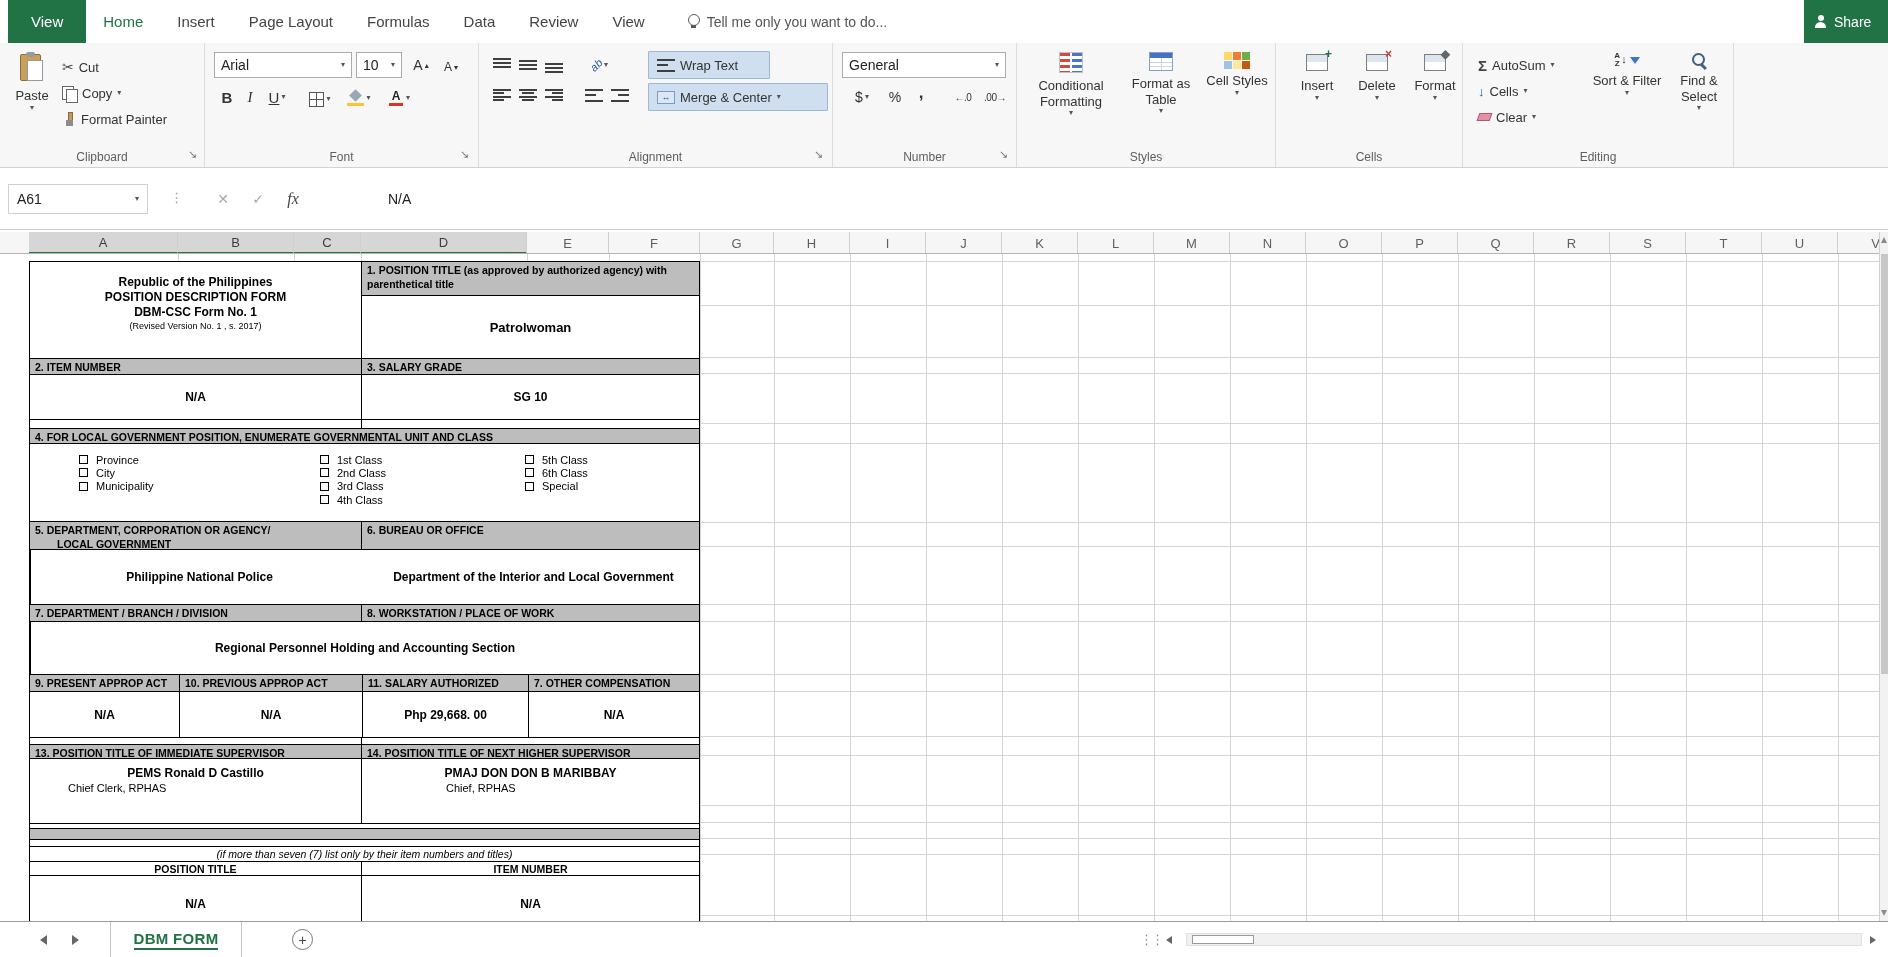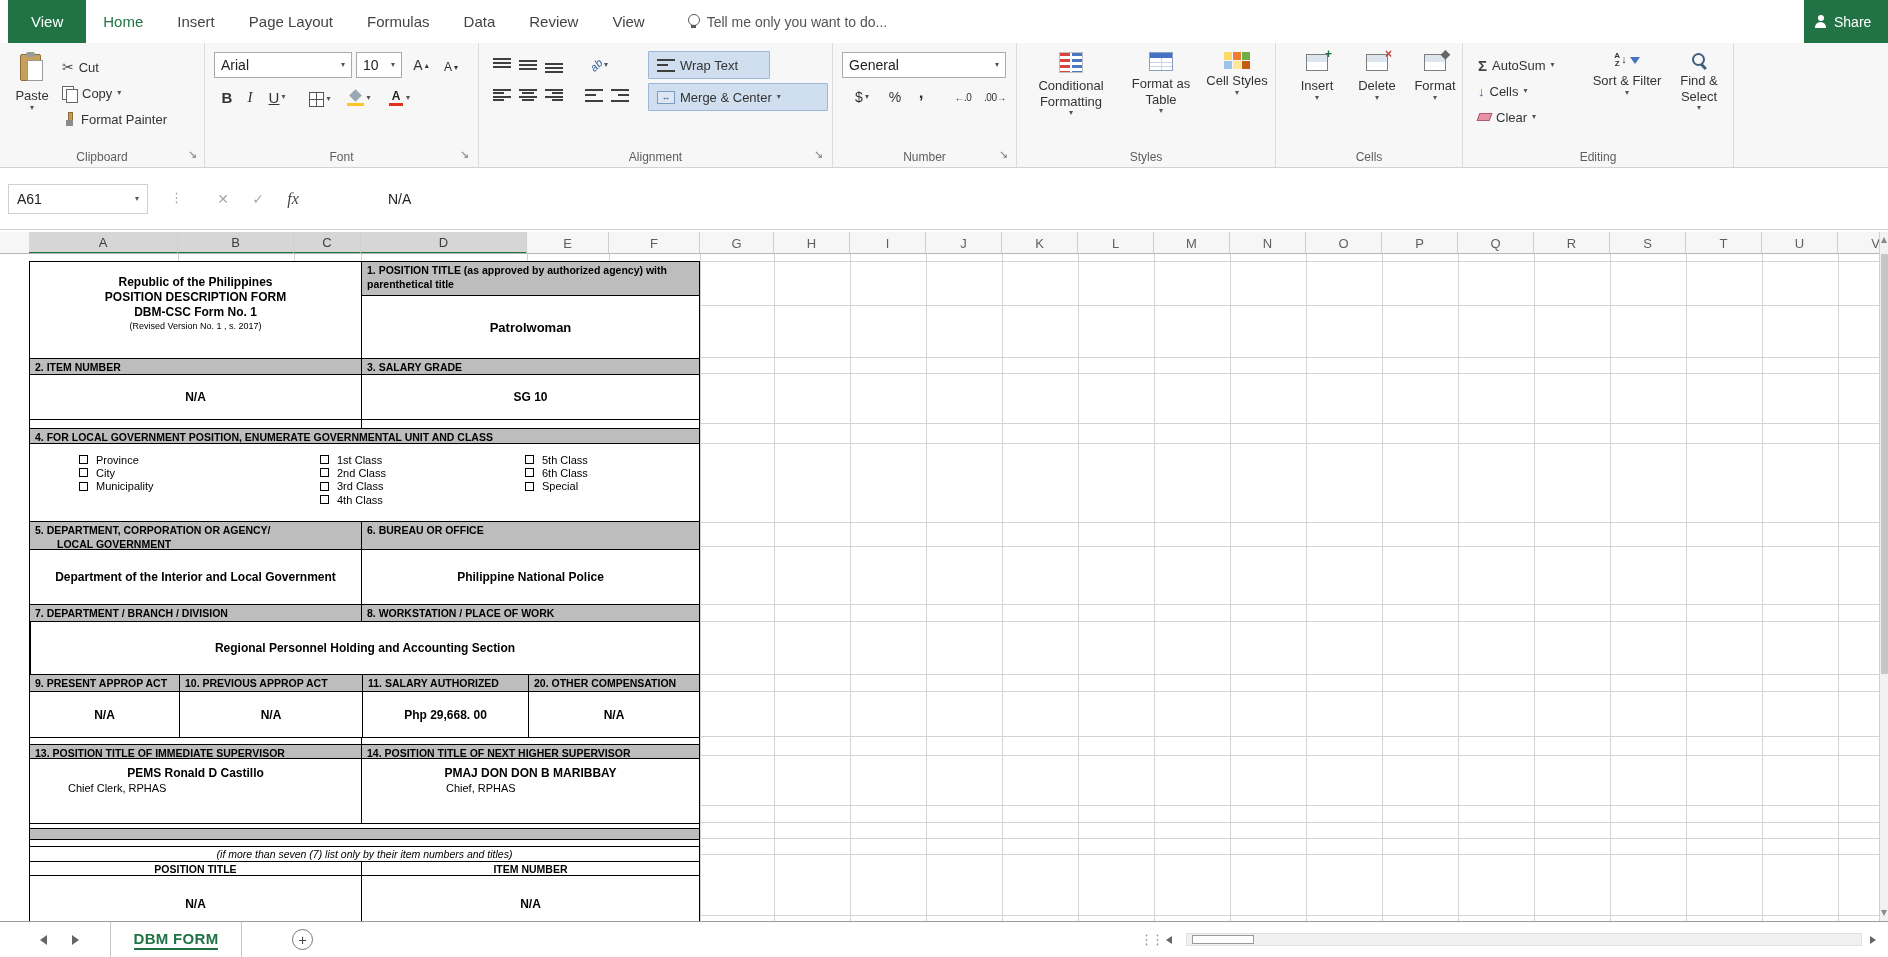--- a/index.html
+++ b/index.html
@@ -630,37 +630,37 @@
       </div>
 
       <div class="frow band" style="height:28px">
         <div class="fcell l bandtxt">
           <div>5.  DEPARTMENT, CORPORATION OR AGENCY/</div>
           <div style="padding-left:22px">LOCAL GOVERNMENT</div>
         </div>
         <div class="fcell r bandtxt">6.  BUREAU OR OFFICE</div>
       </div>
       <div class="frow" style="height:55px">
+        <div class="fcell r cval">Philippine National Police</div>
         <div class="fcell l cval">Department of the Interior and Local Government</div>
-        <div class="fcell r cval">Philippine National Police</div>
       </div>
 
       <div class="frow band" style="height:17px">
         <div class="fcell l bandtxt">7.  DEPARTMENT / BRANCH / DIVISION</div>
         <div class="fcell r bandtxt">8.  WORKSTATION / PLACE OF WORK</div>
       </div>
       <div class="frow" style="height:53px">
         <div class="fcell r cval">Regional Personnel Holding and Accounting Section</div>
       </div>
 
       <div class="frow band" style="height:17px">
         <div class="bandtxt" style="width:149px">9.  PRESENT APPROP ACT</div>
         <div class="bandtxt" style="width:183px;border-left:1px solid #000">10.  PREVIOUS APPROP ACT</div>
         <div class="bandtxt" style="width:166px;border-left:1px solid #000">11.  SALARY AUTHORIZED</div>
-        <div class="bandtxt" style="flex:1;border-left:1px solid #000">20.  OTHER COMPENSATION</div>
+        <div class="bandtxt" style="flex:1;border-left:1px solid #000">7.  OTHER COMPENSATION</div>
       </div>
       <div class="frow" style="height:46px">
         <div class="cval" style="width:149px">N/A</div>
         <div class="cval" style="width:183px;border-left:1px solid #000">N/A</div>
         <div class="cval" style="width:166px;border-left:1px solid #000">Php 29,668. 00</div>
         <div class="cval" style="flex:1;border-left:1px solid #000">N/A</div>
       </div>
 
       <div class="frow" style="height:6px;border-bottom:none">
         <div class="fcell l"></div>

